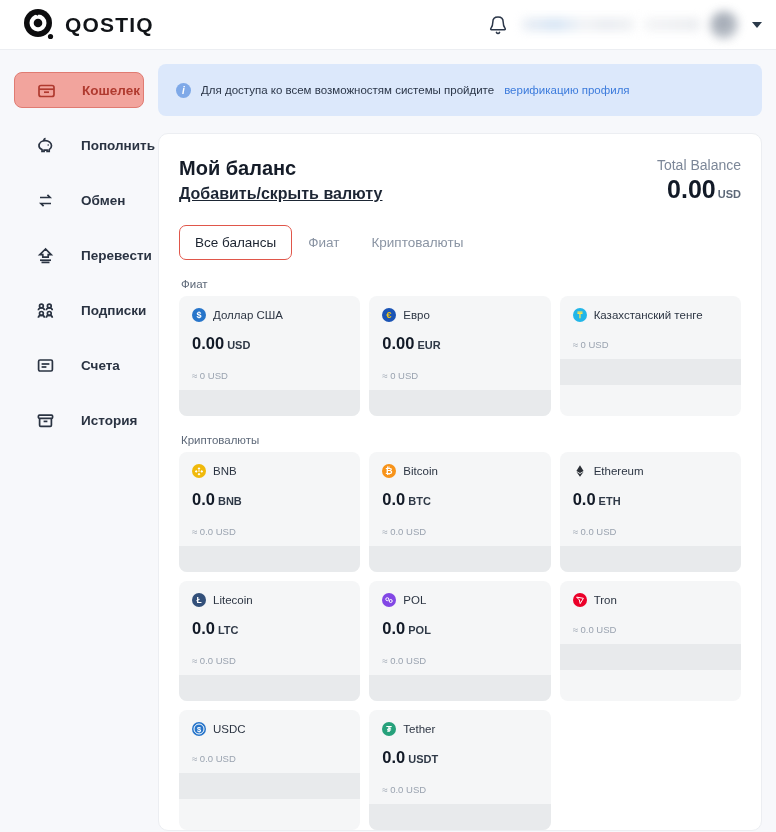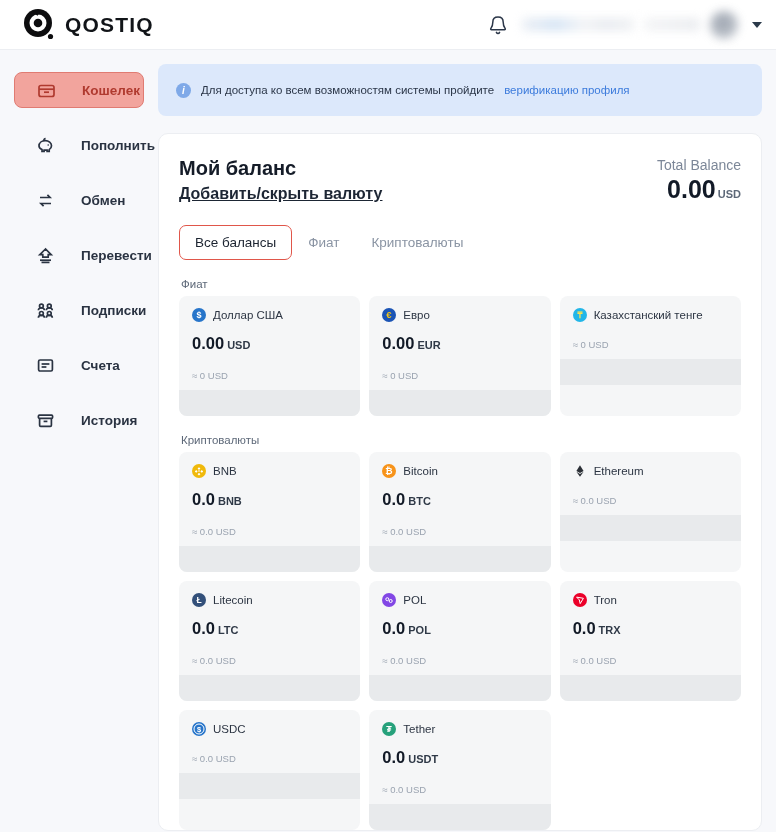--- a/index.html
+++ b/index.html
@@ -354,20 +354,21 @@
             <div class="bal-top">
               <div class="bal-name">
                 <span class="coin">
                   <svg viewBox="0 0 14 14">
                       <path d="M7 1.2 10.6 7 7 9.1 3.4 7Z" fill="#2b2f36"></path>
                       <path d="M7 9.9 10.6 7.8 7 12.8 3.4 7.8Z" fill="#2b2f36"></path>
                     </svg>
                 </span>
                 <span>Ethereum</span>
               </div>
+              <div class="bal-amt"><span>0.0</span><span class="cur">ETH</span></div>
               <div class="bal-approx">≈ 0.0 USD</div>
             </div>
             <div class="bal-foot"></div>
           </div>
 
           <div class="bal-card">
             <div class="bal-top">
               <div class="bal-name">
                 <span class="coin">
                   <svg viewBox="0 0 14 14">
@@ -405,21 +406,20 @@
             <div class="bal-top">
               <div class="bal-name">
                 <span class="coin">
                   <svg viewBox="0 0 14 14">
                       <circle cx="7" cy="7" r="7" fill="#eb0029"></circle>
                       <path d="M3.6 4.1 10.4 5.3 7.2 10.6 6.3 6.9Z" fill="none" stroke="#fff" stroke-width="1" stroke-linejoin="round"></path>
                     </svg>
                 </span>
                 <span>Tron</span>
               </div>
-              <div class="bal-amt"><span>0.0</span><span class="cur">TRX</span></div>
               <div class="bal-approx">≈ 0.0 USD</div>
             </div>
             <div class="bal-foot"></div>
           </div>
 
           <div class="bal-card">
             <div class="bal-top">
               <div class="bal-name">
                 <span class="coin">
                   <svg viewBox="0 0 14 14">

